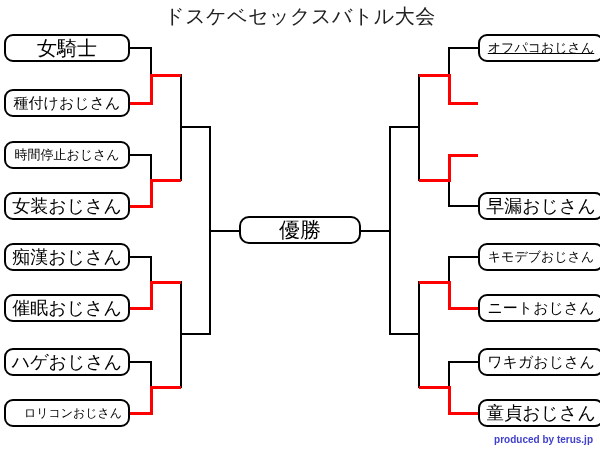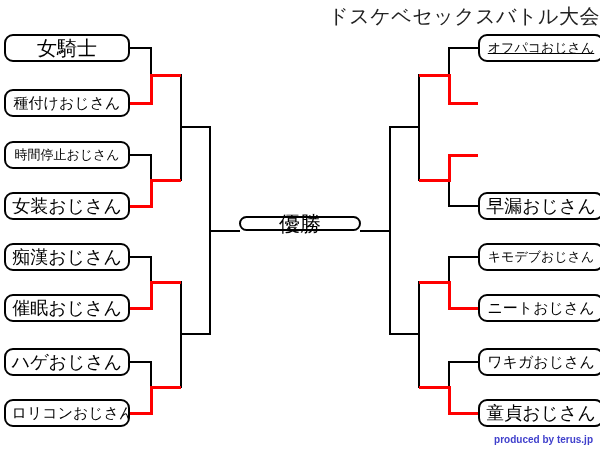--- a/index.html
+++ b/index.html
@@ -9,21 +9,21 @@
     height: 450px;
     background: var(--bg, #ffffff);
     font-family: "Liberation Sans", sans-serif;
     overflow: hidden;
   }
   .title {
     position: absolute;
     top: 3px;
     left: 0;
     width: 100%;
-    text-align: right;
+    text-align: center;
     font-size: 20px;
     letter-spacing: 0.5px;
     color: var(--title-color, #222222);
   }
   .seg { position: absolute; }
   .pbox {
     position: absolute;
     box-sizing: border-box;
     width: 126px;
     height: 28px;
@@ -36,21 +36,21 @@
     color: var(--box-text, #000000);
     white-space: nowrap;
     overflow: hidden;
   }
   .champion {
     position: absolute;
     box-sizing: border-box;
     left: 239px;
     top: 216px;
     width: 122px;
-    height: 15px;
+    height: 28px;
     background: var(--box-fill, #ffffff);
     border: 2px solid var(--box-border, #000000);
     border-radius: 10px;
     display: flex;
     align-items: center;
     justify-content: center;
     font-size: 21px;
     color: var(--box-text, #000000);
     z-index: 5;
   }
@@ -114,21 +114,21 @@
     <div class="pbox" style="left: 4px; top: 243px;">
       <span style="font-size: 18px;">痴漢おじさん</span>
     </div>
     <div class="pbox" style="left: 4px; top: 294px;">
       <span style="font-size: 18px;">催眠おじさん</span>
     </div>
     <div class="pbox" style="left: 4px; top: 348px;">
       <span style="font-size: 18px;">ハゲおじさん</span>
     </div>
     <div class="pbox" style="left: 4px; top: 399px;">
-      <span style="font-size: 15px; margin-left: 12px;">ロリコンおじさん</span>
+      <span style="font-size: 12px; margin-left: 12px;">ロリコンおじさん</span>
     </div>
     <div class="seg" style="left: 449px; top: 47px; width: 29px; height: 2px; background: rgb(0, 0, 0);"></div>
     <div class="seg" style="left: 448px; top: 47px; width: 2px; height: 57px; background: rgb(0, 0, 0);"></div>
     <div class="seg" style="left: 449px; top: 205px; width: 29px; height: 2px; background: rgb(0, 0, 0);"></div>
     <div class="seg" style="left: 448px; top: 154px; width: 2px; height: 53px; background: rgb(0, 0, 0);"></div>
     <div class="seg" style="left: 449px; top: 256px; width: 29px; height: 2px; background: rgb(0, 0, 0);"></div>
     <div class="seg" style="left: 448px; top: 256px; width: 2px; height: 53px; background: rgb(0, 0, 0);"></div>
     <div class="seg" style="left: 449px; top: 361px; width: 29px; height: 2px; background: rgb(0, 0, 0);"></div>
     <div class="seg" style="left: 448px; top: 361px; width: 2px; height: 53px; background: rgb(0, 0, 0);"></div>
     <div class="seg" style="left: 418px; top: 74px; width: 2px; height: 107px; background: rgb(0, 0, 0);"></div>

